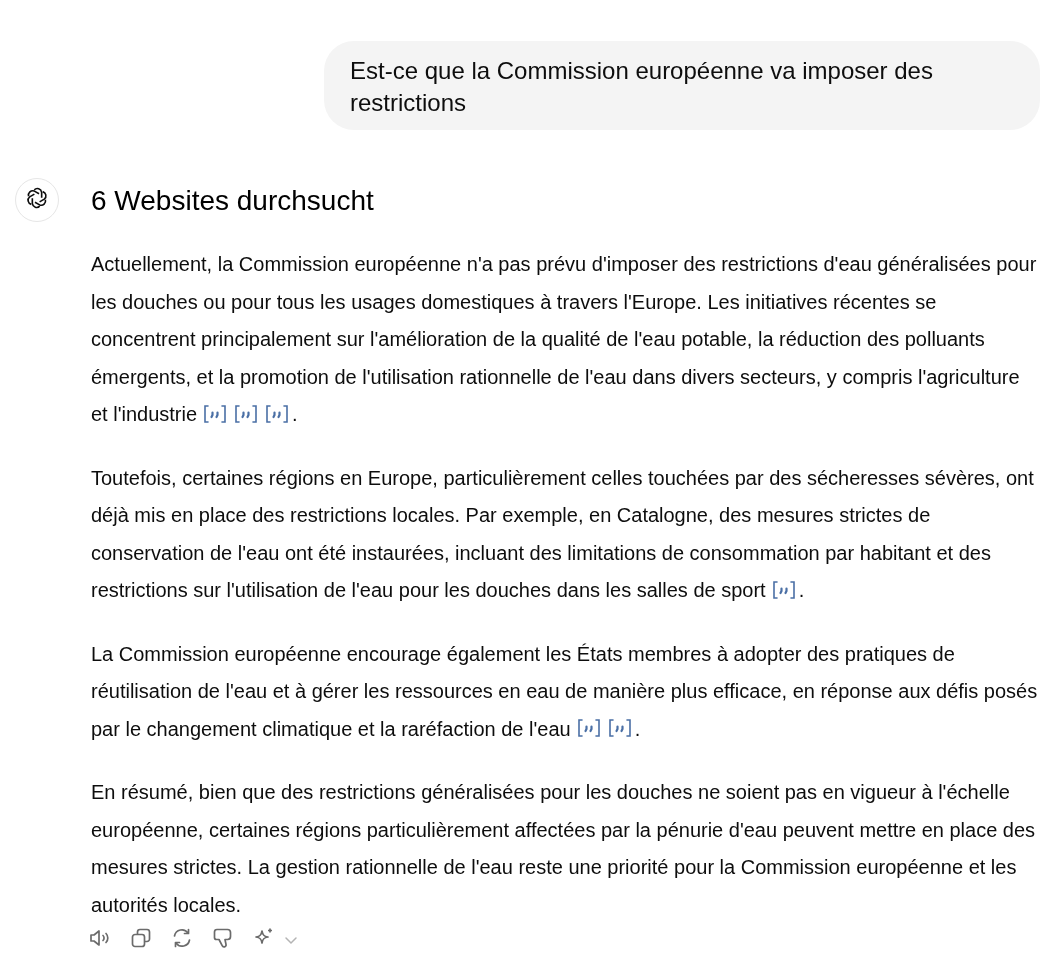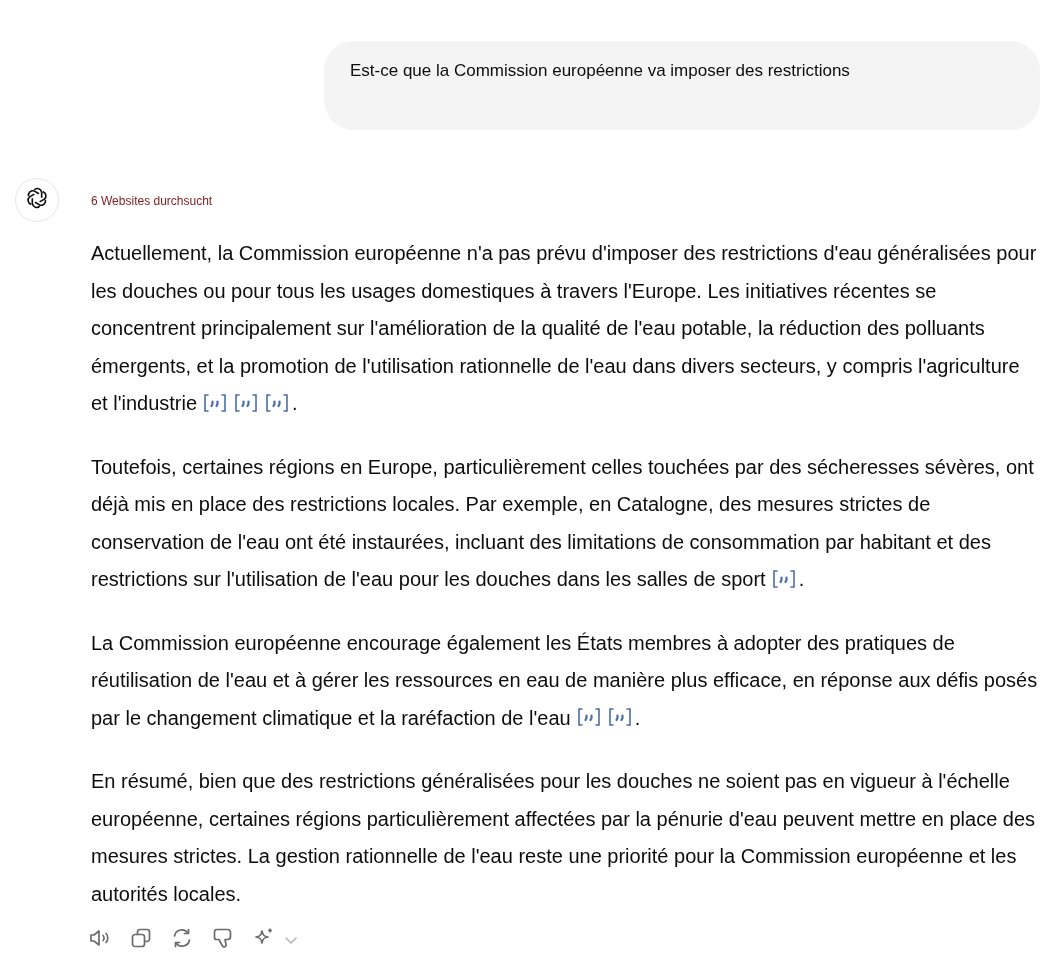--- a/index.html
+++ b/index.html
@@ -1,25 +1,25 @@
 <!DOCTYPE html>
 <html><head>
 <meta charset="utf-8">
 <style>
   html, body { margin:0; padding:0; background:#ffffff; }
   body { width:1055px; height:979px; position:relative; overflow:hidden;
          font-family:"Liberation Sans", "DejaVu Sans", sans-serif; color:#0d0d0d; }
   .user-bubble { position:absolute; left:324px; top:41px; width:716px; height:89px;
                  background:#f4f4f4; border-radius:30px; box-sizing:border-box;
-                 padding:14px 26px; font-size:17px; line-height:32px; color:#0d0d0d; }
+                 padding:14px 26px; font-size:24px; line-height:32px; color:#0d0d0d; }
   .avatar { position:absolute; left:15px; top:178px; width:44px; height:44px; border-radius:50%;
             border:1px solid #e6e6e6; box-sizing:border-box; display:flex; align-items:center; justify-content:center; }
-  .searched { position:absolute; left:91px; top:186px; font-size:12px; color:#7f1d1d; line-height:30px; }
+  .searched { position:absolute; left:91px; top:186px; font-size:28px; color:#000000; line-height:30px; }
   .answer { position:absolute; left:91px; top:235px; width:950px; font-size:20px; line-height:37.5px; color:#0d0d0d; }
-  .answer p { margin:0 0 26px 0; }
+  .answer p { margin:11px 0 26px 0; }
   .cite { display:inline-block; vertical-align:middle; margin-left:5px; position:relative; top:-2px; }
   .cite svg { display:block; }
   .dot { margin-left:2px; }
   .actions { position:absolute; left:88px; top:928px; display:flex; align-items:center; gap:17px; }
   .actions .btn { width:24px; height:24px; display:flex; align-items:center; justify-content:center; cursor:pointer; }
   .chev { margin-left:-14px; }
 </style>
 </head>
 <body>
 

